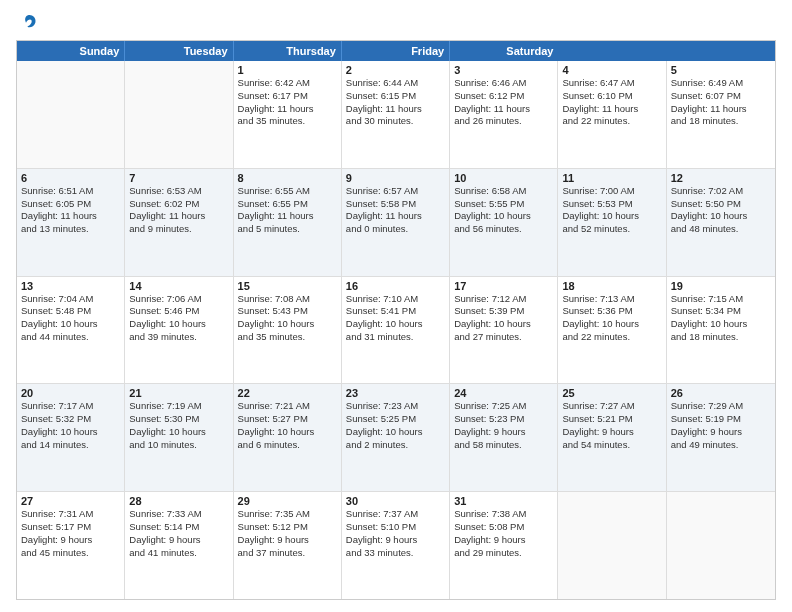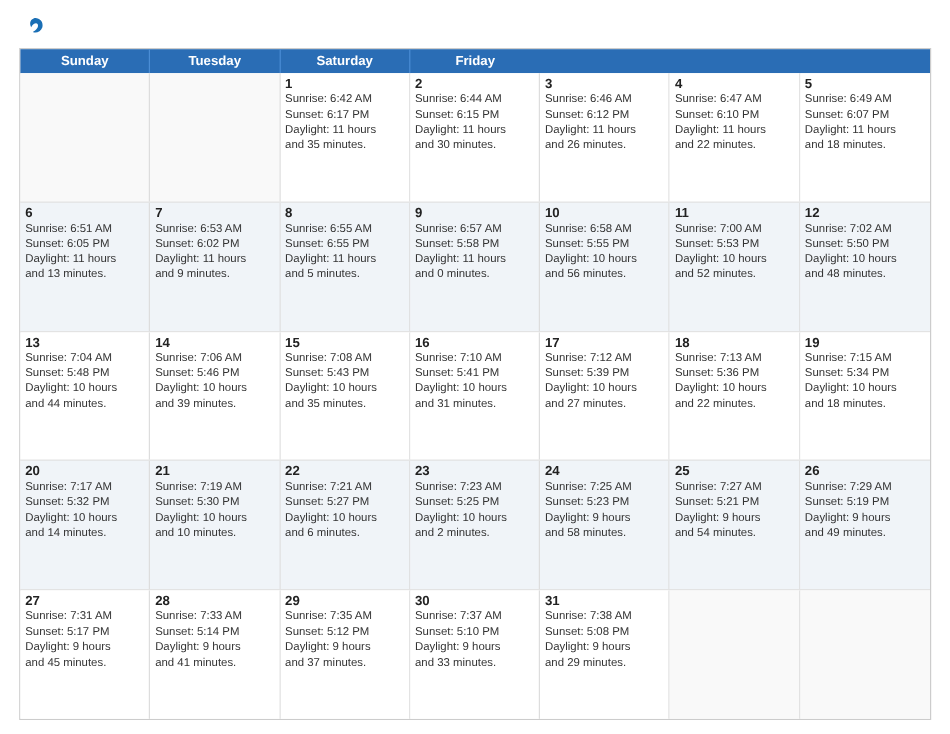--- a/index.html
+++ b/index.html
@@ -66,21 +66,21 @@
       display: grid;
       grid-template-columns: repeat(7, 1fr);
       background: #2a6db5;
     }
     .cal-header-cell {
       color: #fff;
       font-size: 11px;
       font-weight: bold;
       padding: 4px 5px;
       border-right: 1px solid #4a8dd5;
-      text-align: center;
+      text-align: right;
     }
     .cal-header-cell:last-child { border-right: none; }
     .cal-body {
       display: flex;
       flex-direction: column;
       flex: 1;
     }
     .cal-row {
       display: grid;
       grid-template-columns: repeat(7, 1fr);
@@ -130,22 +130,23 @@
     <div class="title-block">
       <div class="month-title"></div>
       <div class="location"></div>
     </div>
   </div>
 
   <div class="calendar">
     <div class="cal-header">
     <div class="cal-header-cell">Sunday</div>
         <div class="cal-header-cell">Tuesday</div>
+        <div class="cal-header-cell">Thursday</div>
+        <div class="cal-header-cell">Friday</div>
         <div class="cal-header-cell">Saturday</div>
-        <div class="cal-header-cell">Friday</div>
       </div>
     <div class="cal-body">
     <div class="cal-row">
           <div class="cal-cell empty"></div>
           <div class="cal-cell empty"></div>
           <div class="cal-cell">
             <span class="day-num">1</span>
             <span class="cell-line">Sunrise: 6:42 AM</span>
             <span class="cell-line">Sunset: 6:17 PM</span>
             <span class="cell-line">Daylight: 11 hours</span>

